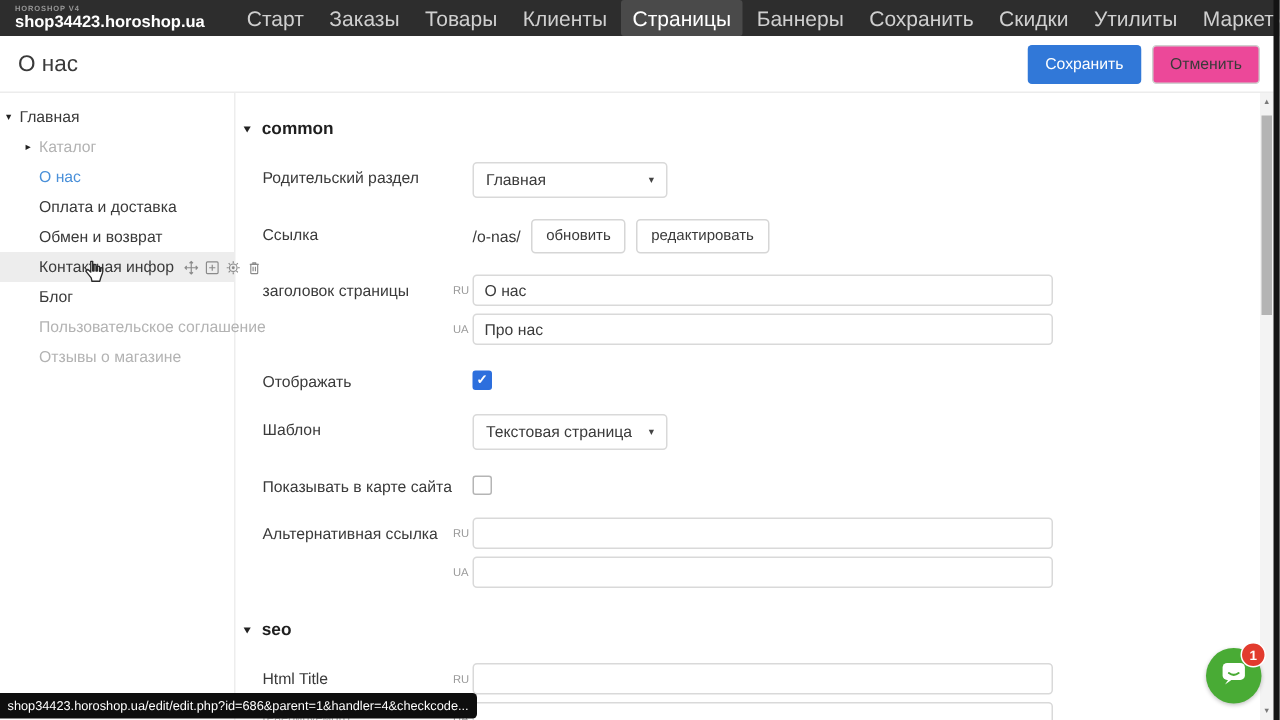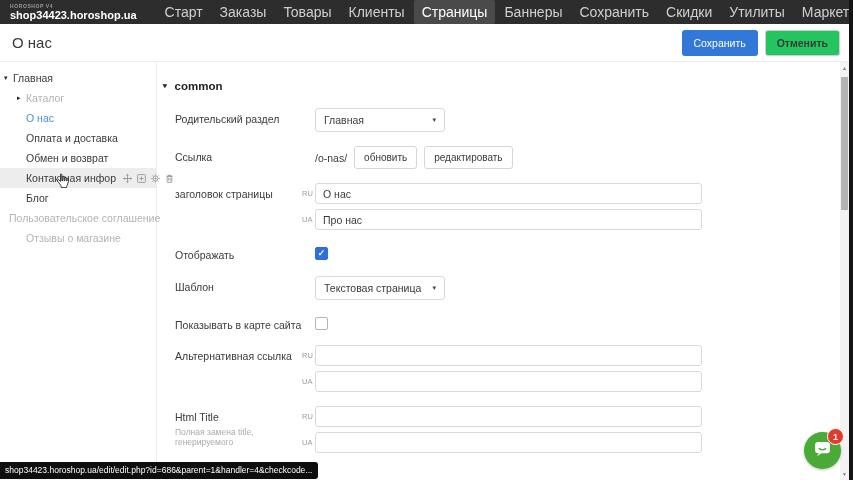--- a/index.html
+++ b/index.html
@@ -18,21 +18,21 @@
   .nav-item.active{background:#4a4a4a;color:#fff;}
 
   
   .page-header{position:absolute;top:24px;left:0;right:4px;height:37px;background:#fff;
                border-bottom:1px solid #ececec;display:flex;align-items:center;z-index:20;}
   .page-title{font-size:15px;color:#3a3a3a;margin-left:12px;}
   .header-buttons{margin-left:auto;display:flex;gap:7px;margin-right:9px;}
   .btn{font-size:10.5px;padding:6px 11px;border-radius:3px;border:1px solid transparent;
        cursor:pointer;font-family:inherit;}
   .btn-primary{background:#3178d8;color:#fff;}
-  .btn-secondary{background:#22c55e;border-color:#cfcfcf;color:#3a3a3a;font-weight:bold;}
+  .btn-secondary{background:#ec4899;border-color:#cfcfcf;color:#3a3a3a;}
 
   
   .sidebar{position:absolute;top:62px;left:0;width:157px;bottom:0;border-right:1px solid #ededed;
            padding-top:6px;box-sizing:border-box;background:#fff;z-index:5;}
   .tree-item{height:20px;display:flex;align-items:center;font-size:10.5px;color:#3a3a3a;
              cursor:pointer;white-space:nowrap;}
   .tree-item .arrow{width:9px;font-size:7px;color:#222;flex:0 0 9px;}
   .tree-item.muted{color:#b3b3b3;}
   .tree-item.selected{color:#4a90d9;}
   .tree-item.hover{background:#ededed;}
@@ -168,21 +168,21 @@
               <rect x="7" y="7" width="10" height="13.5" rx="1"></rect>
               <path d="M10.3 10.5v6.5M13.7 10.5v6.5"></path>
             </svg>
           </span>
         </span>
       </div>
       <div class="tree-item" style="padding-left: 17px;">
         <span class="arrow"></span>
         <span class="tree-label">Блог</span>
       </div>
-      <div class="tree-item muted" style="">
+      <div class="tree-item muted" style="padding-left: 17px;">
         <span class="arrow"></span>
         <span class="tree-label">Пользовательское соглашение</span>
       </div>
       <div class="tree-item muted" style="padding-left: 17px;">
         <span class="arrow"></span>
         <span class="tree-label">Отзывы о магазине</span>
       </div>
     </div>
 
   <div class="cursor">
@@ -270,20 +270,24 @@
         <div class="row-control">
           <div class="field-line">
             <span class="lang">RU</span>
             <input class="text-input" type="text" value="" style="">
           </div>
           <div class="field-line">
             <span class="lang">UA</span>
             <input class="text-input" type="text" value="" style="">
           </div>
         </div>
+      </div>
+      <div class="section-header" style="margin-top: 22px;">
+        <span class="chev">▾</span>
+        <span>seo</span>
       </div>
       <div class="form-row">
         <div class="row-label-wrap">
           <div class="row-label">Html Title</div>
           <div class="row-sublabel">Полная замена title, генерируемого</div>
         </div>
         <div class="row-control">
           <div class="field-line">
             <span class="lang">RU</span>
             <input class="text-input" type="text" value="" style="">

